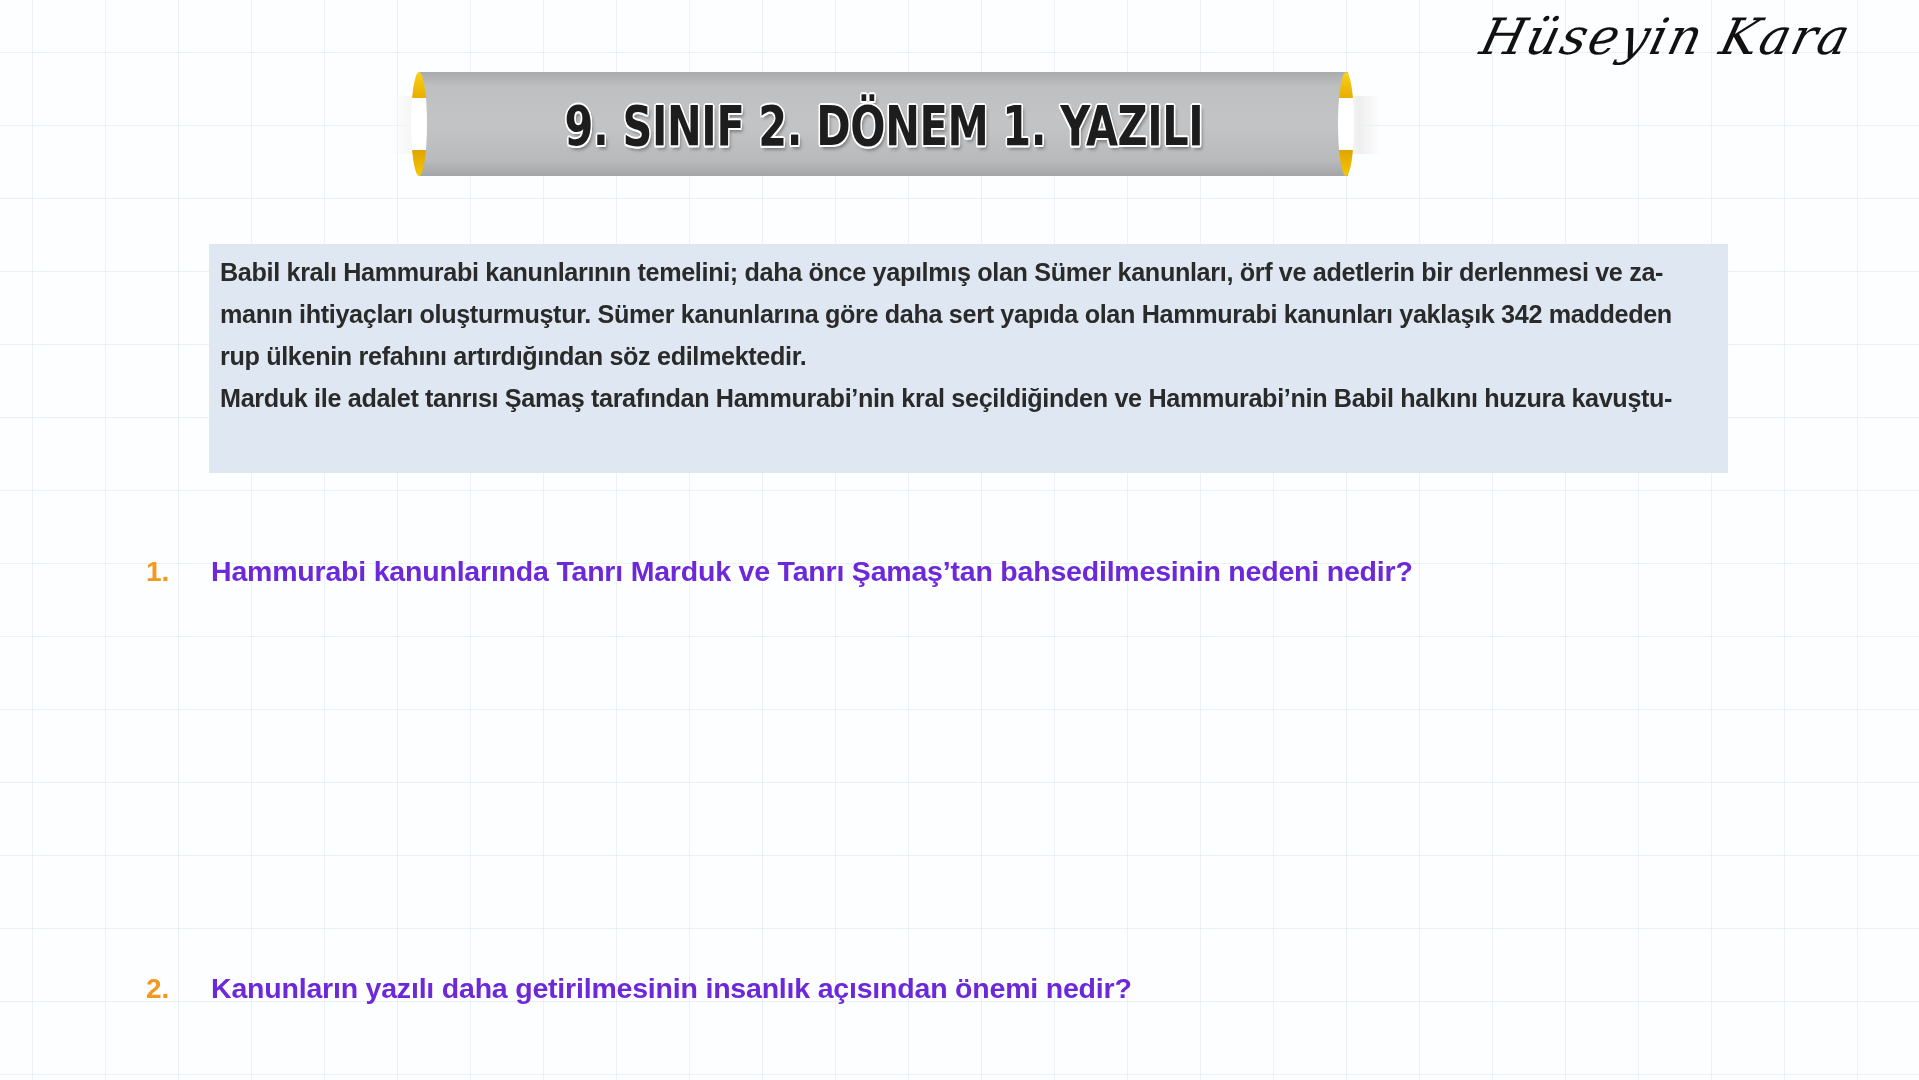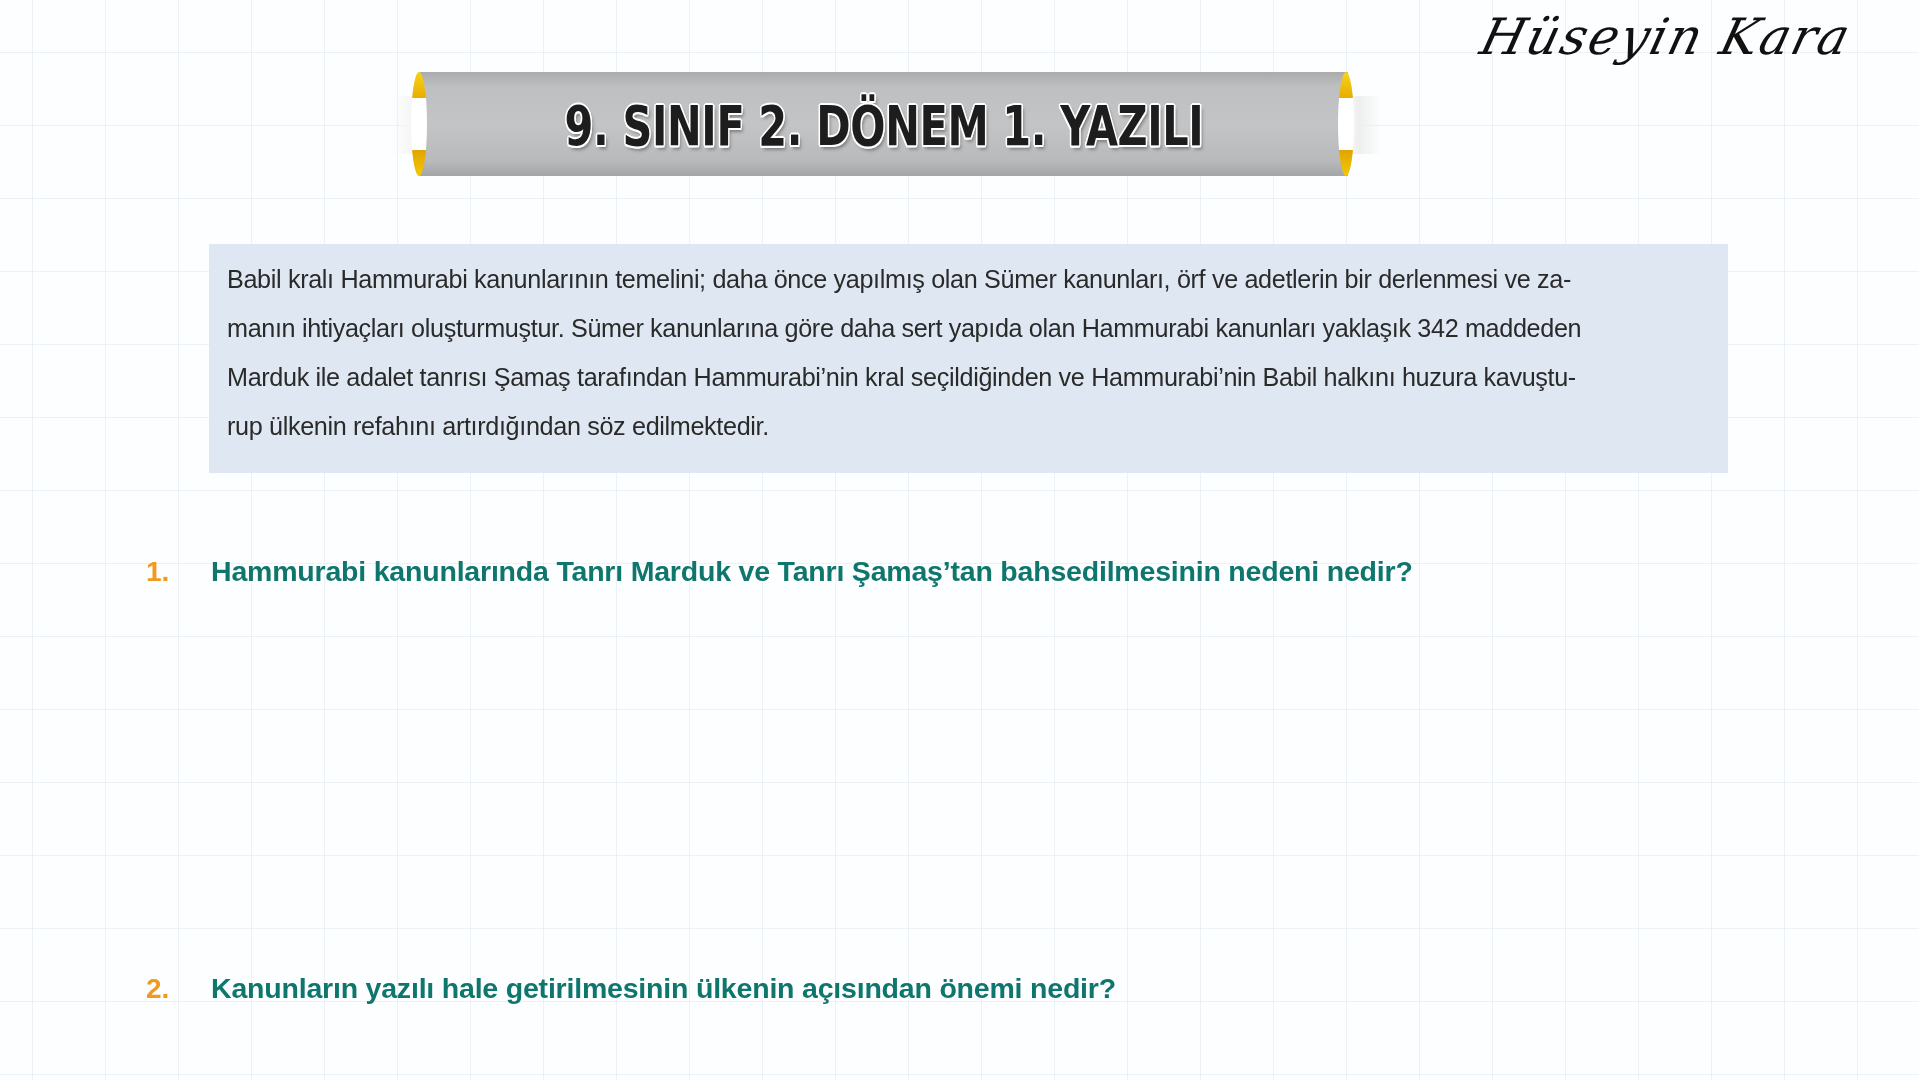--- a/index.html
+++ b/index.html
@@ -100,28 +100,29 @@
       position: absolute;
       left: 209px;
       top: 244px;
       width: 1519px;
       height: 229px;
       background: #dfe8f2;
       box-sizing: border-box;
       padding: 7px 10px 0 11px;
     }
     .passage p {
-      margin: 7px;
+      margin: 0;
       font-family: "Liberation Sans", sans-serif;
       font-size: 25.2px;
       line-height: 42px;
       color: #2a2a2a;
       letter-spacing: -0.35px;
       text-align: justify;
       white-space: nowrap;
+      font-weight: bold;
     }
 
     
     .question {
       position: absolute;
       left: 146px;
       display: flex;
       align-items: baseline;
     }
     .question.q1 { top: 555px; }
@@ -130,21 +131,21 @@
       width: 65px;
       font-family: "Liberation Sans", sans-serif;
       font-weight: bold;
       font-size: 28px;
       color: #f29a1f;
     }
     .q-text {
       font-family: "Liberation Sans", sans-serif;
       font-weight: bold;
       font-size: 28.5px;
-      color: #0f766e;
+      color: #6d28d9;
       letter-spacing: -0.2px;
       white-space: nowrap;
     }
   </style>
 </head>
 <body>
 
 <div class="signature">Hüseyin Kara</div>
 
 <div class="banner">
@@ -152,25 +153,25 @@
   <div class="banner-roll right"></div>
   <div class="banner-bar"></div>
   <div class="banner-cap left"></div>
   <div class="banner-cap right"></div>
   <div class="banner-title">9. SINIF 2. DÖNEM 1. YAZILI</div>
 </div>
 
 <div class="passage">
   <p>Babil kralı Hammurabi kanunlarının temelini; daha önce yapılmış olan Sümer kanunları, örf ve adetlerin bir derlenmesi ve za-</p>
   <p>manın ihtiyaçları oluşturmuştur. Sümer kanunlarına göre daha sert yapıda olan Hammurabi kanunları yaklaşık 342 maddeden</p>
+  <p>rup ülkenin refahını artırdığından söz edilmektedir.</p>
   <p>Marduk ile adalet tanrısı Şamaş tarafından Hammurabi’nin kral seçildiğinden ve Hammurabi’nin Babil halkını huzura kavuştu-</p>
-  <p>rup ülkenin refahını artırdığından söz edilmektedir.</p>
 </div>
 
 <div class="question q1">
   <span class="q-num">1.</span>
   <span class="q-text">Hammurabi kanunlarında Tanrı Marduk ve Tanrı Şamaş’tan bahsedilmesinin nedeni nedir?</span>
 </div>
 
 <div class="question q2">
   <span class="q-num">2.</span>
-  <span class="q-text">Kanunların yazılı hale getirilmesinin ülkenin açısından önemi nedir?</span>
+  <span class="q-text">Kanunların yazılı daha getirilmesinin insanlık açısından önemi nedir?</span>
 </div>
 
 </body></html>

